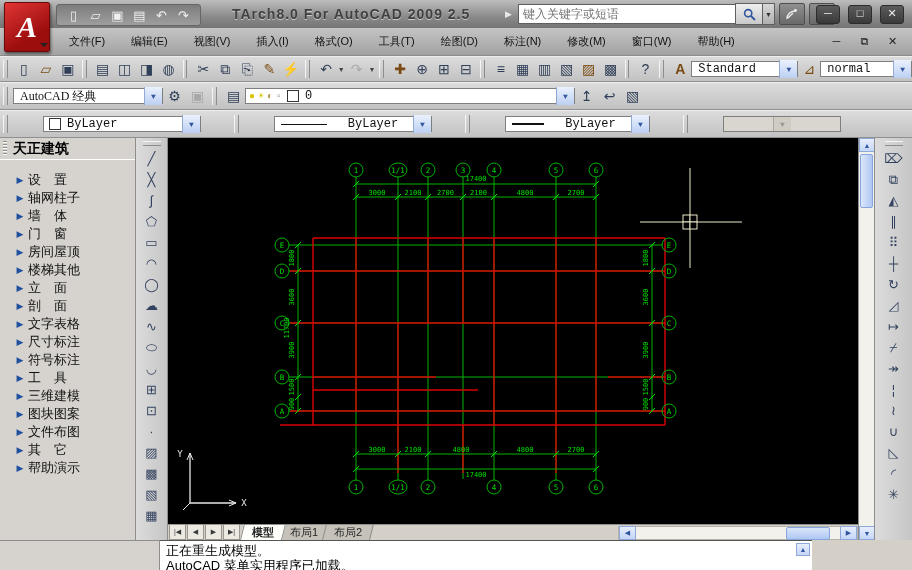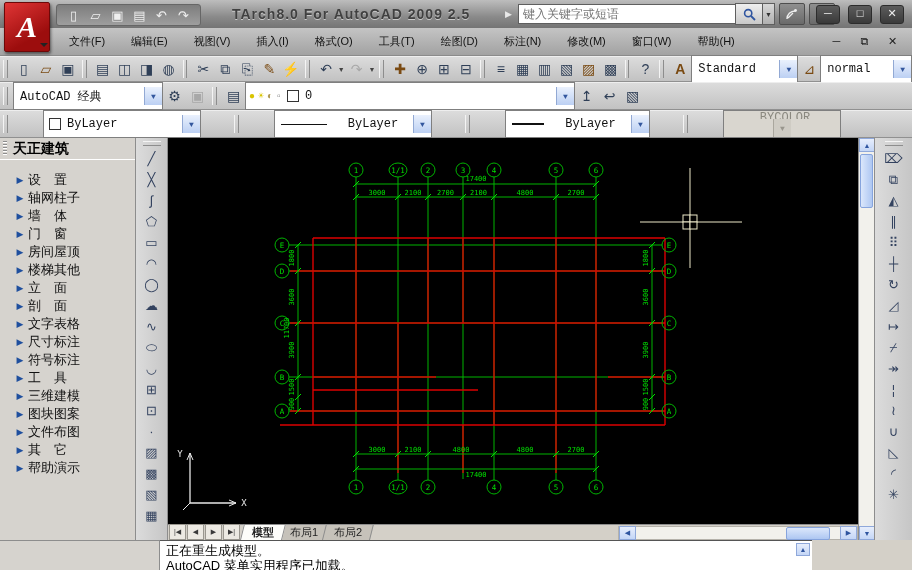--- a/index.html
+++ b/index.html
@@ -44,21 +44,21 @@
   .tbrow{position:absolute;left:0;width:912px;background:linear-gradient(#dcdcdc,#c2c2c2);
     border-top:1px solid #eee;border-bottom:1px solid #909090;display:flex;align-items:center;box-sizing:border-box;}
   #tbrow1{top:56px;height:26px;}
   #tbrow2{top:82px;height:28px;}
   #tbrow3{top:110px;height:28px;gap:30px;}
   .grip{width:3px;height:18px;border-left:1px solid #f4f4f4;border-right:1px solid #8d8d8d;margin:0 5px 0 3px;}
   .tbtn{width:23px;height:22px;display:flex;align-items:center;justify-content:center;font-size:14px;color:#2f3f57;}
   .tbtn.warm{color:#7a4a12;}
   .tbtn.dis{color:#a8a8a8;}
   .dd{width:9px;height:22px;display:flex;align-items:center;justify-content:center;font-size:7px;color:#444;}
-  .combo{height:28px;background:#fff;border:1px solid #7f7f7f;display:flex;align-items:center;
+  .combo{height:16px;background:#fff;border:1px solid #7f7f7f;display:flex;align-items:center;
     font-family:"Liberation Mono","DejaVu Sans Mono",monospace;font-size:12px;color:#111;box-sizing:border-box;}
   .combo .val{padding-left:6px;flex:1;white-space:nowrap;overflow:hidden;}
   .combo .chev{width:17px;height:18px;background:linear-gradient(#eaf1fd,#bcd0f3);border-left:1px solid #92a9d4;
     color:#33579e;display:flex;align-items:center;justify-content:center;font-size:8px;}
   .combo.disabled{background:#d9d6cf;color:#8a887f;flex-direction:column;}
   .combo.disabled .chev{background:#cfccc4;color:#99968d;border-left-color:#aaa79e;}
   .swatch{width:10px;height:10px;border:1px solid #333;background:#fff;margin-left:5px;}
   .ltline{width:46px;height:1px;background:#111;margin-left:6px;}
   .layicon{font-size:10px;margin-left:3px;}
 
@@ -213,21 +213,21 @@
       <div class="tbtn warm">⊿</div>
       <div class="combo" style="width: 96px;">
         <span class="val">normal</span>
         <span class="chev">▼</span>
       </div>
     </div>
 
   <div class="tbrow" id="tbrow2">
     <div class="grip"></div>
     <div class="combo" style="width:150px">
-      <span class="val" style="font-family:Liberation Mono, monospace">AutoCAD 经典</span>
+      <span class="val" style="font-family:Liberation Serif, serif">AutoCAD 经典</span>
       <span class="chev">▼</span>
     </div>
     <span id="tb2icons" style="display:flex">
         <div class="tbtn">⚙</div>
         <div class="tbtn dis">▣</div>
       </span>
     <div class="grip"></div>
     <div class="tbtn" id="layermgr">▤</div>
     <div class="combo" style="width:330px">
       <span id="layericons" style="display:flex;align-items:center">

